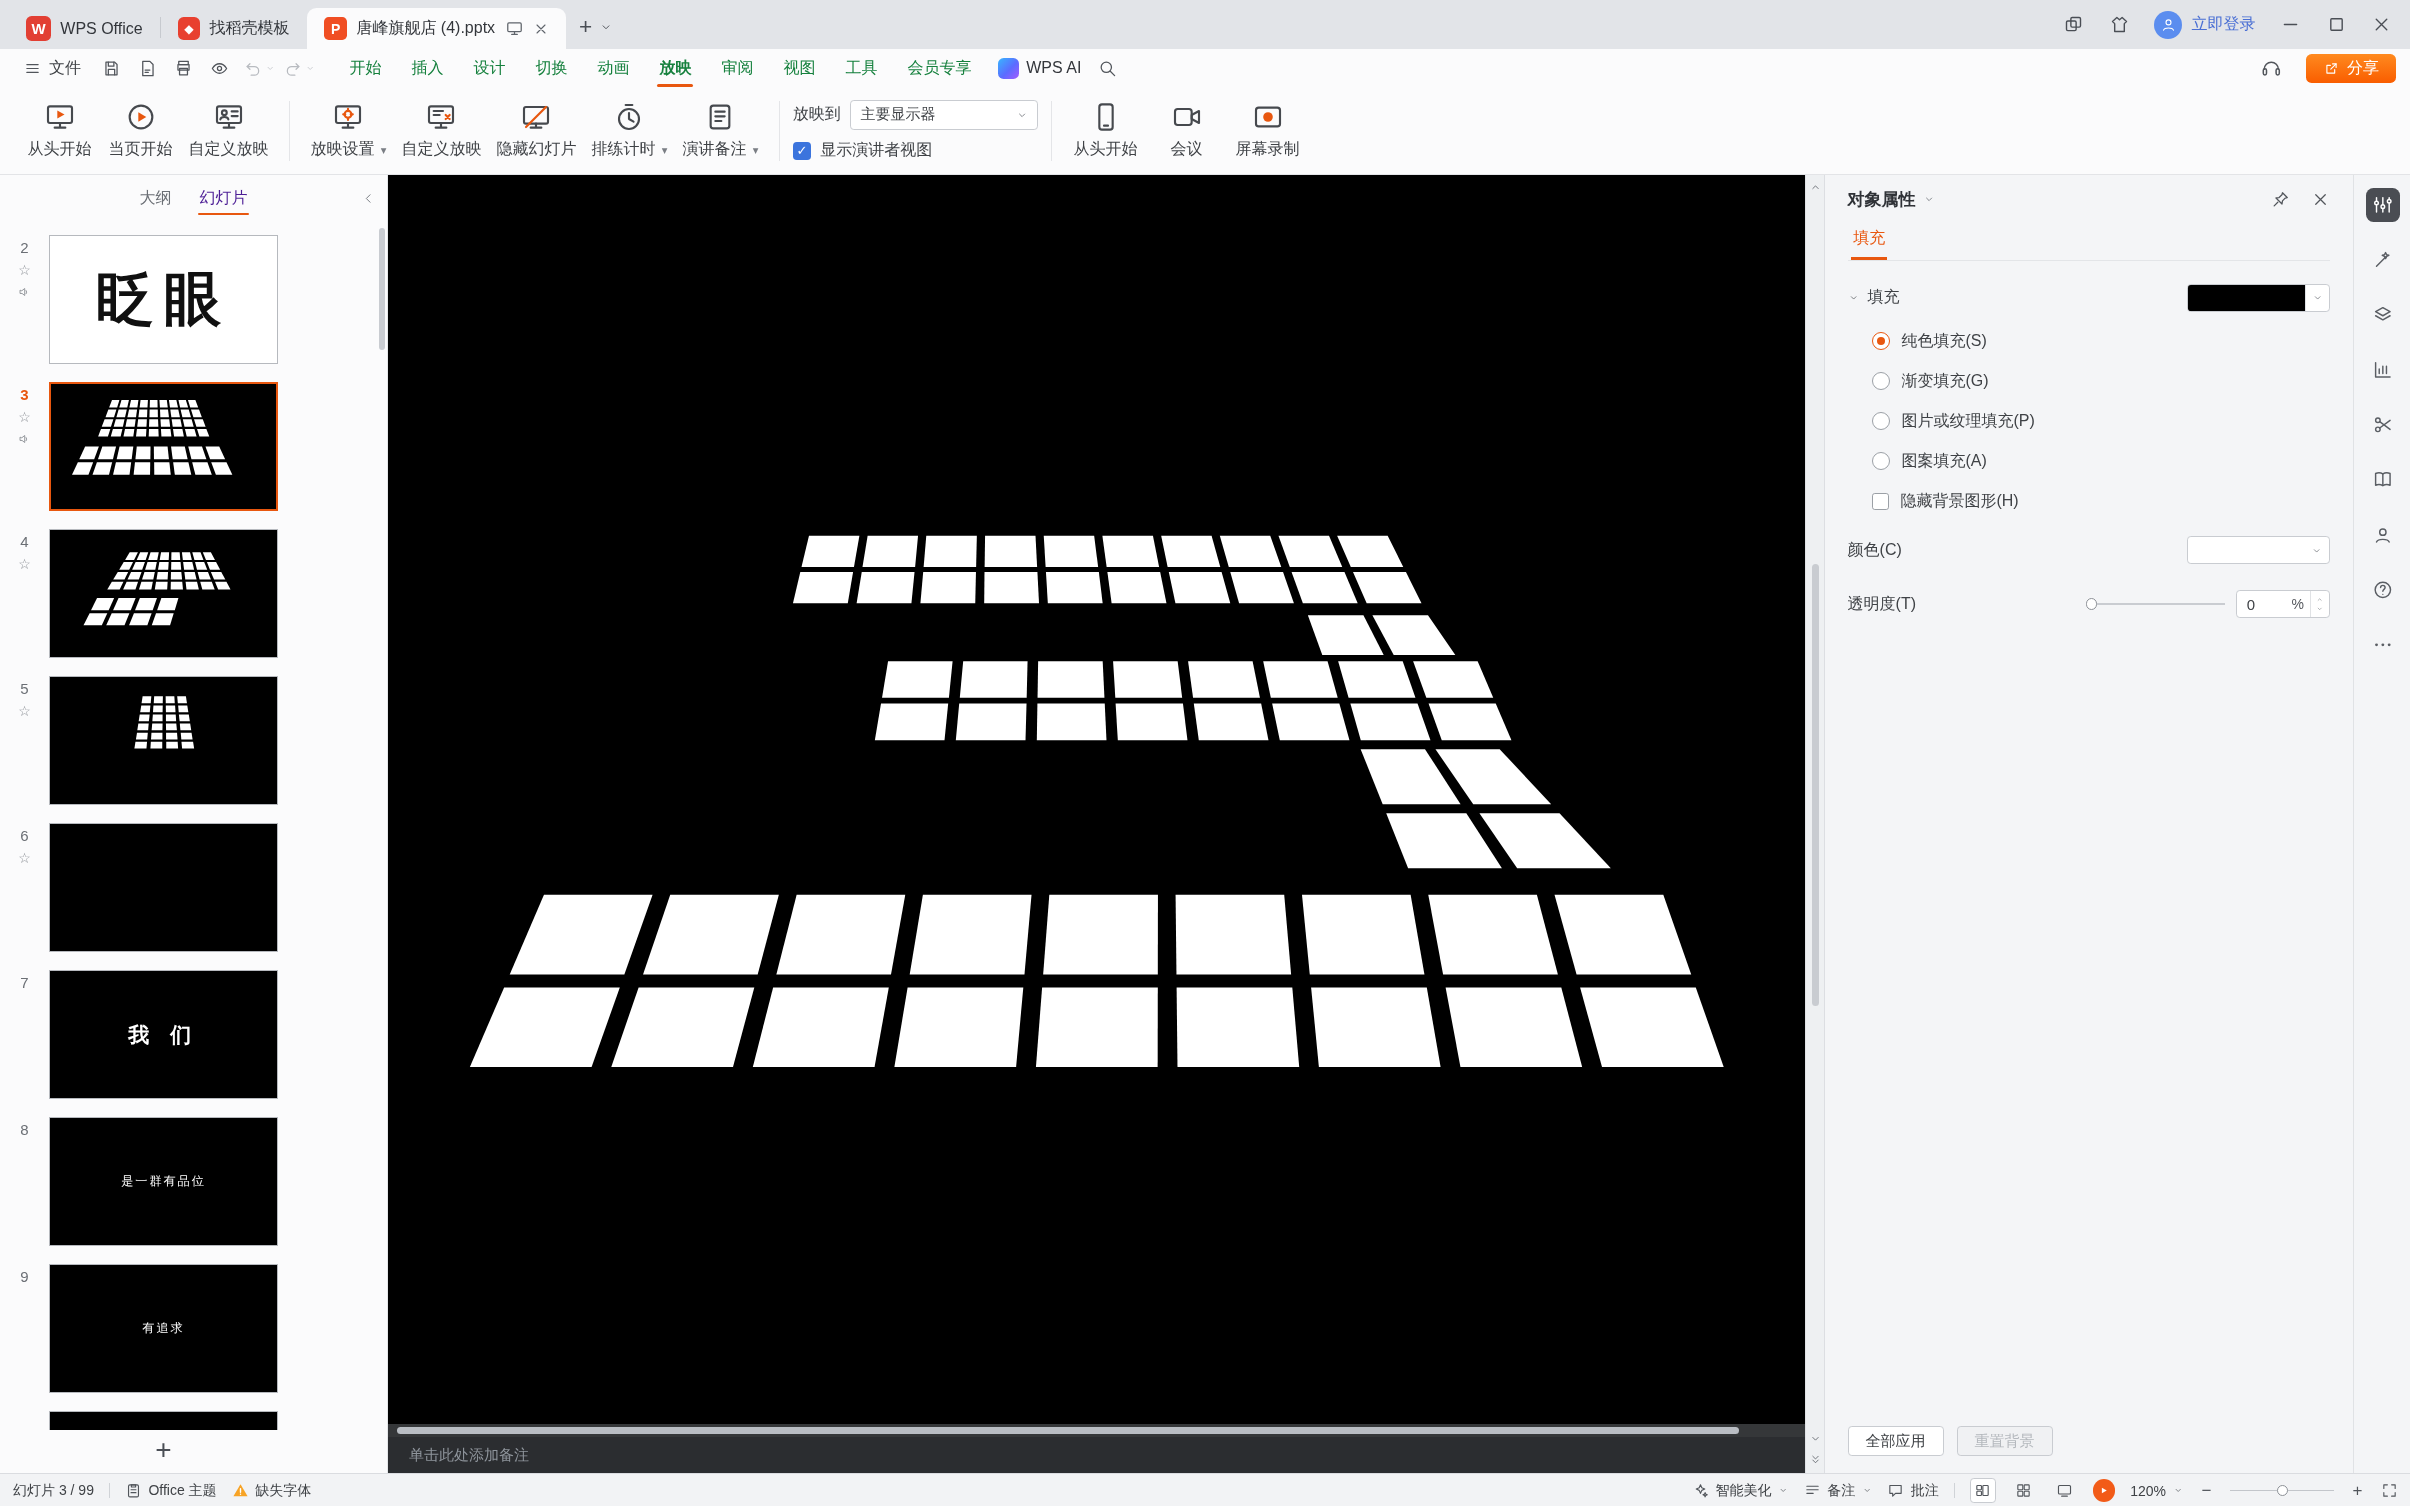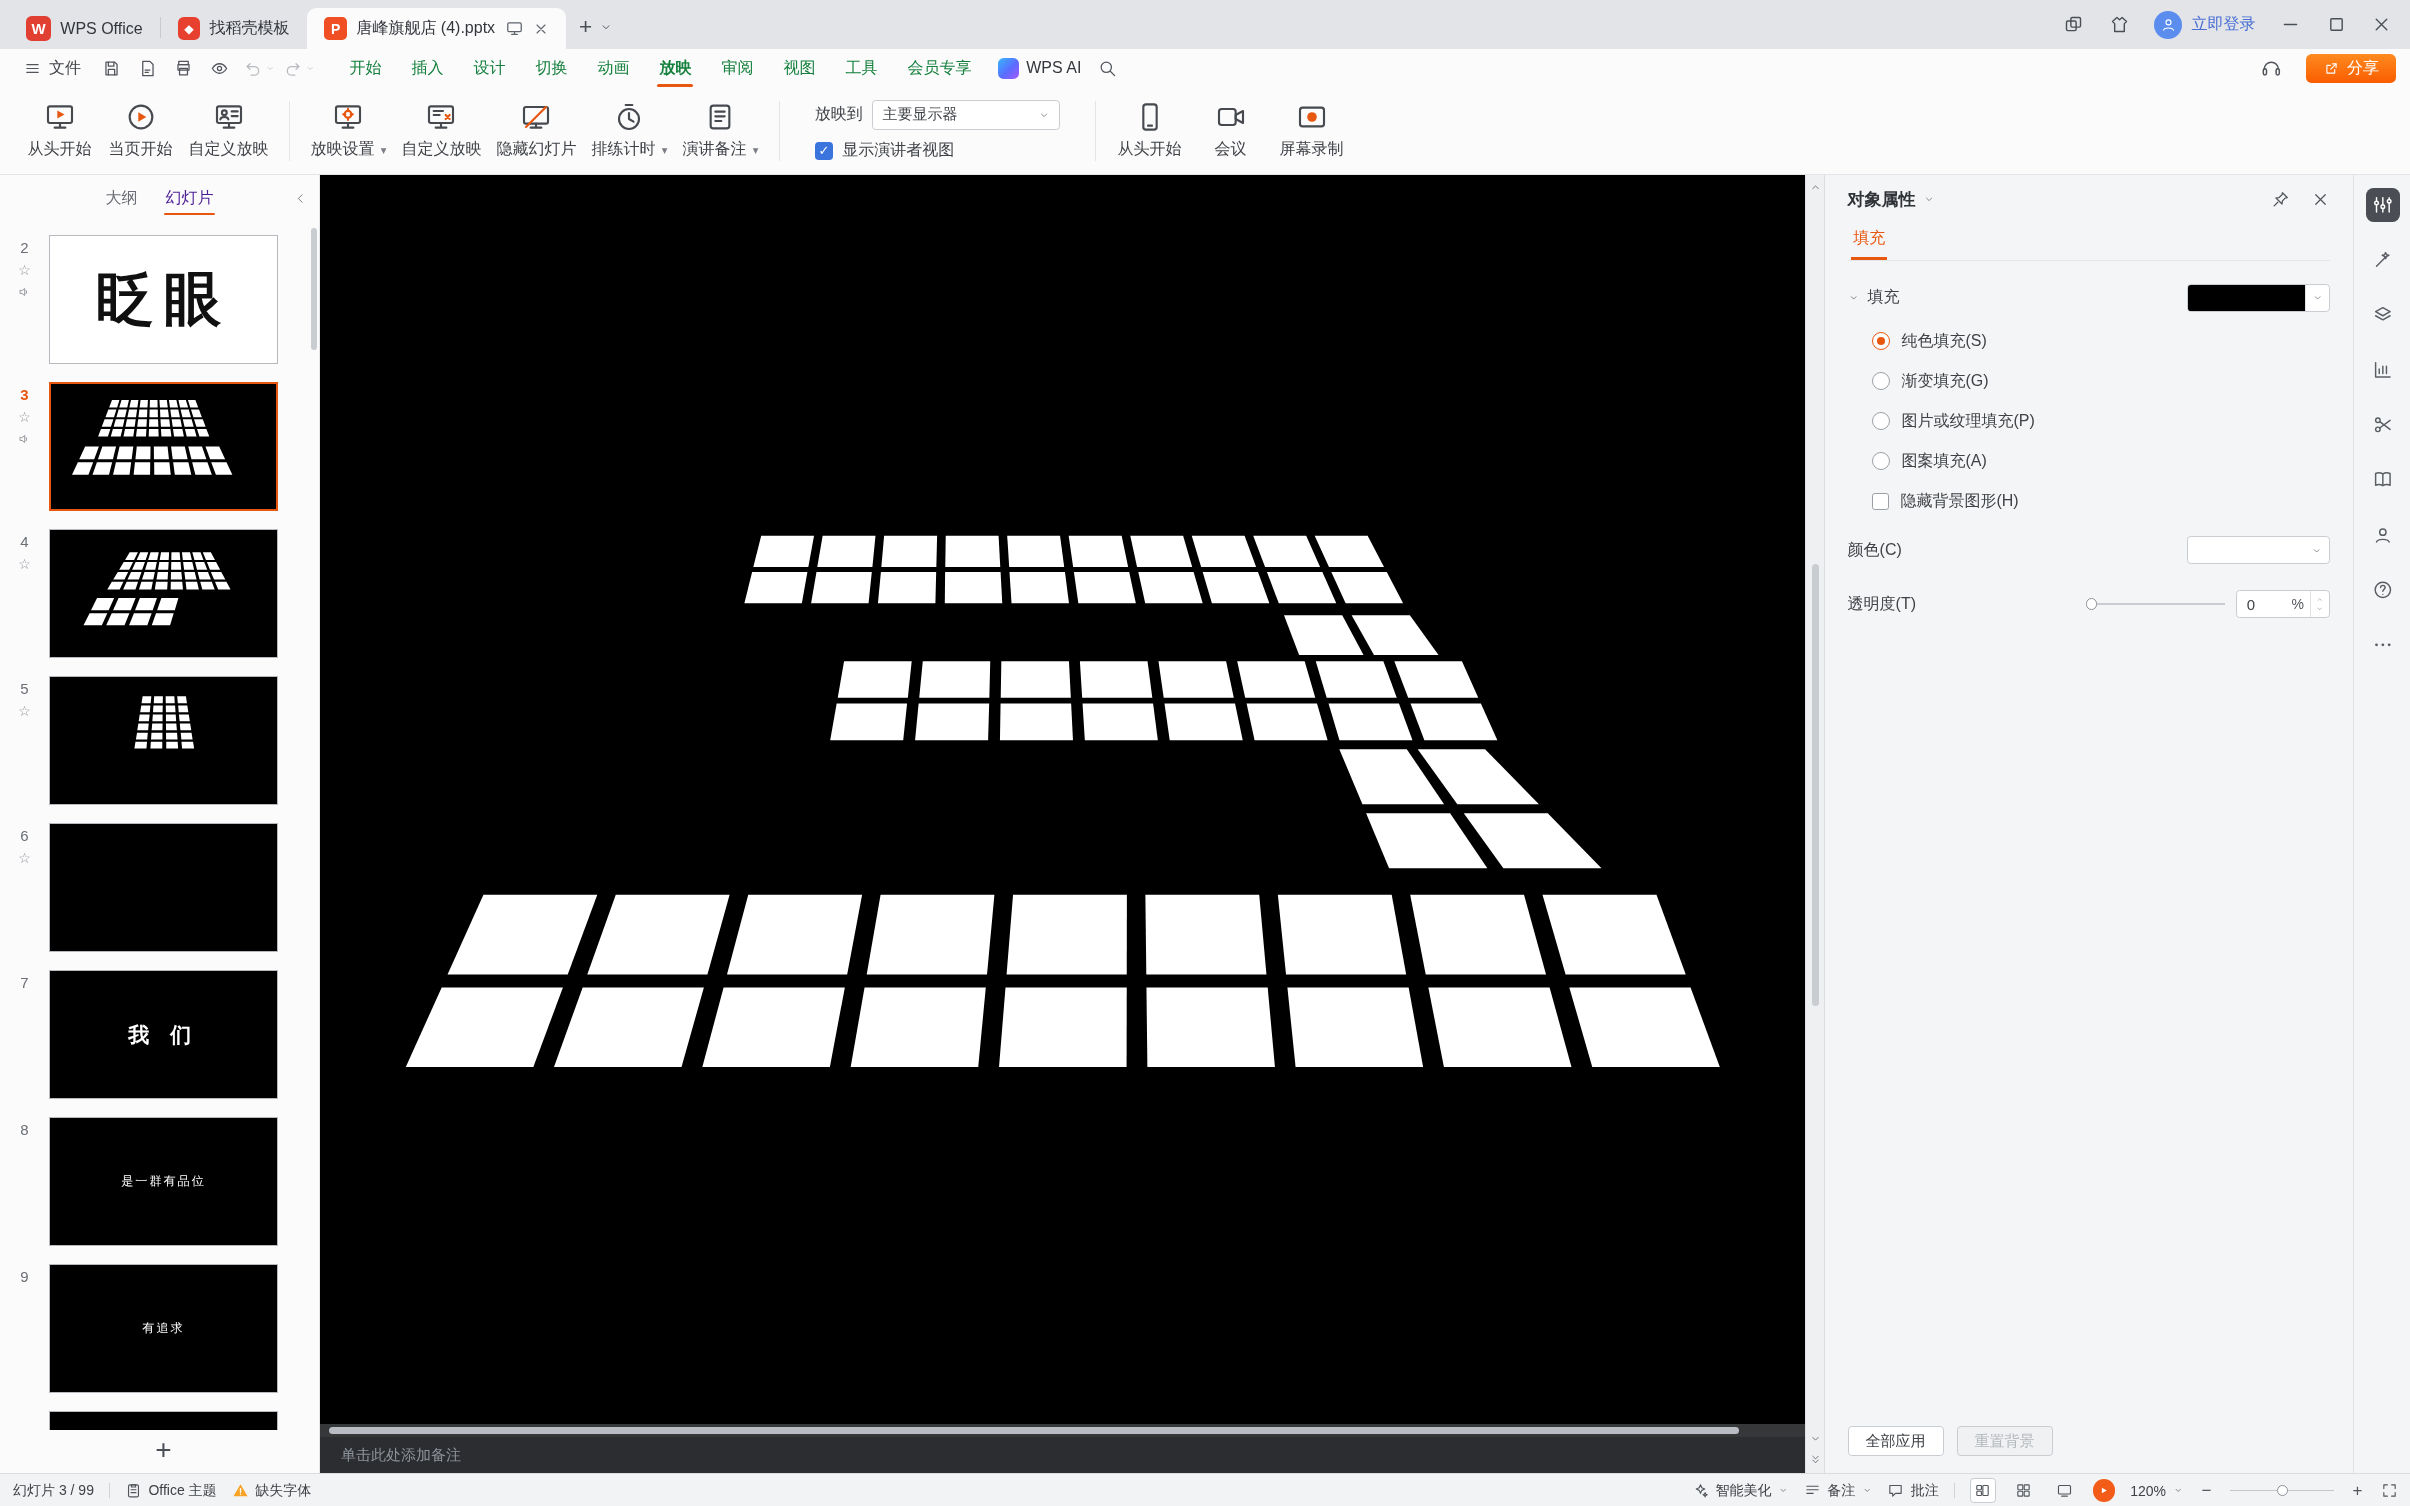--- a/index.html
+++ b/index.html
@@ -48,28 +48,28 @@
 .share-btn{display:flex;align-items:center;gap:7.5px;background:linear-gradient(180deg,#ff8a1f,#f95d00);color:#fff;font-size:16px;height:29px;padding:0 17px;border-radius:5.6px;margin-left:22.6px}
 .share-btn .ic{width:17px;height:17px;color:#fff}
 
 .ribbon{height:88px;background:#fbfbfc;border-bottom:0.9px solid #e3e4e7;display:flex;align-items:center;padding:0 19px;flex:0 0 auto}
 .rgroup{display:flex;align-items:center}
 .rbtn{min-width:81px;padding:3.8px 7.5px;display:flex;flex-direction:column;align-items:center;gap:6.6px}
 .rbtn .ic{width:32px;height:32px;color:#46494e}
 .rlbl{font-size:16px;color:#3f4246;white-space:nowrap}
 .caret{font-size:11.3px;color:#7a7e84;margin-left:1.9px}
 .rsep{width:0.9px;height:60px;background:#e4e5e8;margin:0 13px}
-.dgroup{display:flex;flex-direction:column;gap:10.4px;justify-content:center;margin:0 22px}
+.dgroup{display:flex;flex-direction:column;gap:10.4px;justify-content:center;margin:0 0}
 .drow{display:flex;align-items:center;gap:9.4px;font-size:16px}
 .select{width:188px;height:30px;background:#fff;border:0.9px solid #c9ccd1;border-radius:3.8px;display:flex;align-items:center;padding:0 9.4px;font-size:15px;justify-content:space-between}
 .select .ic{width:12.2px;height:12.2px;color:#6a6e74}
 .cb{width:18px;height:18px;border-radius:3.8px;background:#3b74dd;color:#fff;font-size:13px;display:flex;align-items:center;justify-content:center}
 
 .main{flex:1;display:flex;min-height:0}
-.sidebar{width:320px;background:#fbfbfc;border-right:0.9px solid #e4e6e9;display:flex;flex-direction:column;position:relative;flex:0 0 auto}
+.sidebar{width:388px;background:#fbfbfc;border-right:0.9px solid #e4e6e9;display:flex;flex-direction:column;position:relative;flex:0 0 auto}
 .side-tabs{height:47px;display:flex;align-items:center;justify-content:center;gap:13px;position:relative;flex:0 0 auto}
 .stab{font-size:16px;color:#6b6f75;padding:0 7.5px;height:47px;display:flex;align-items:center;position:relative}
 .stab.active{color:#4c1d95}
 .stab.active::after{content:"";position:absolute;left:5.6px;right:5.6px;bottom:6.6px;height:2.8px;background:#e8570f;border-radius:1.9px}
 .collapse{position:absolute;right:11.3px;top:16px;width:15px;height:15px;color:#7a7e84}
 .slide-list{flex:1;overflow:hidden;padding-top:13px}
 .slide-row{display:flex;margin-bottom:18px}
 .gutter{width:49px;display:flex;flex-direction:column;align-items:center;gap:7.5px;padding-top:3.8px}
 .snum{font-size:15px;color:#6b6f75}
 .snum.sel{color:#e8570f;font-weight:bold}

